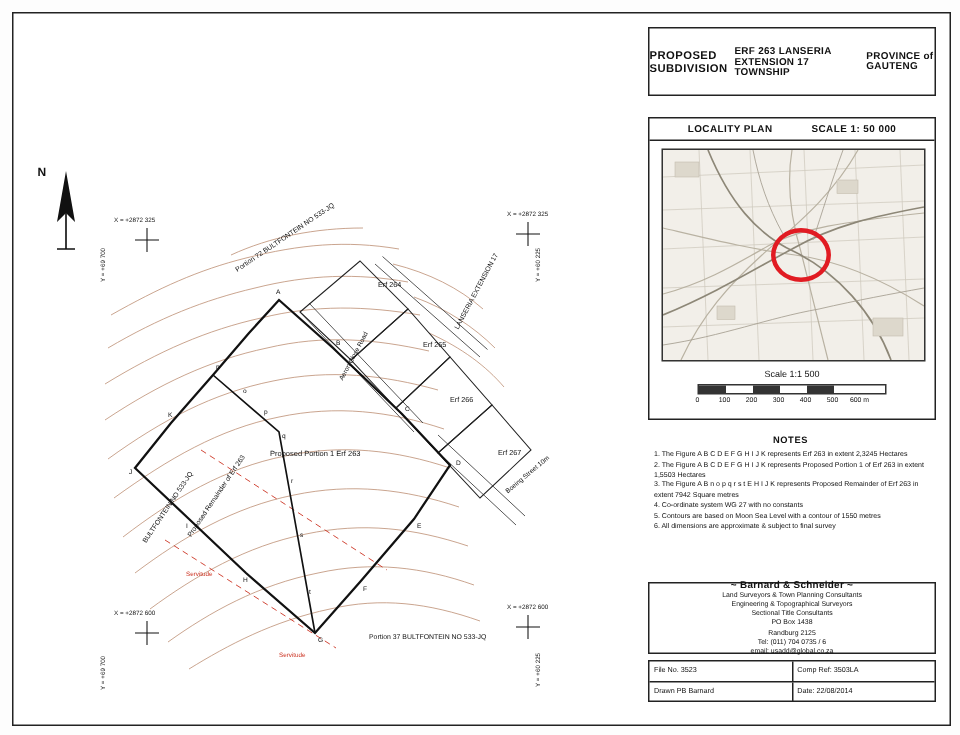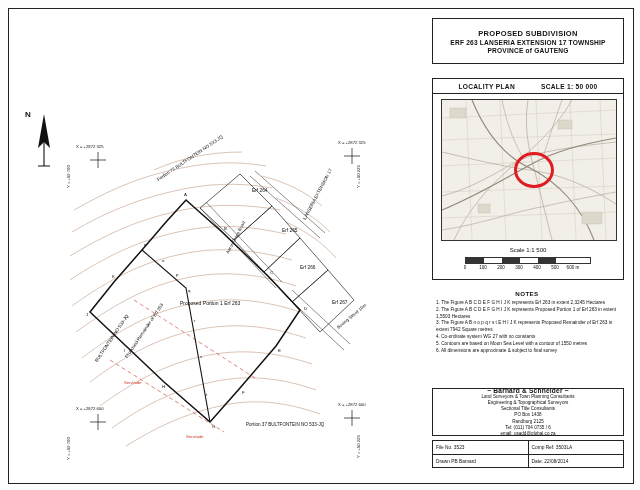--- a/index.html
+++ b/index.html
@@ -2,21 +2,21 @@
 <html><head>
 <meta charset="utf-8">
 <style>
   html,body{margin:0;padding:0;background:#ffffff;}
   body{width:640px;height:490px;font-family:"Liberation Sans",sans-serif;color:#111;overflow:hidden;}
   #sheet{position:relative;width:640px;height:490px;background:#fdfdfd;}
   .frame{position:absolute;left:8px;top:8px;width:624px;height:474px;border:1px solid #222;background:#ffffff;}
 
   
   .title-block{position:absolute;left:432px;top:18px;width:190px;height:44px;border:1px solid #222;background:#fff;
-    display:flex;flex-direction:column;align-items:center;justify-content:center;gap:1px;}
+    display:flex;flex-direction:row;align-items:center;justify-content:center;gap:1px;}
   .title-block .t1{font-size:7.5px;font-weight:bold;letter-spacing:.3px;}
   .title-block .t2{font-size:6.6px;font-weight:bold;letter-spacing:.2px;}
   .title-block .t3{font-size:6.6px;font-weight:bold;letter-spacing:.2px;}
 
   
   .locality{position:absolute;left:432px;top:78px;width:190px;height:200px;border:1px solid #222;background:#fff;}
   .locality-head{height:14px;display:flex;align-items:center;justify-content:center;gap:26px;
     border-bottom:1px solid #222;font-size:6.6px;font-weight:bold;letter-spacing:.3px;}
   .map-box{position:absolute;left:8px;top:20px;width:174px;height:140px;border:1px solid #333;background:#f3f1ec;overflow:hidden;}
   .map-box svg{display:block;}

